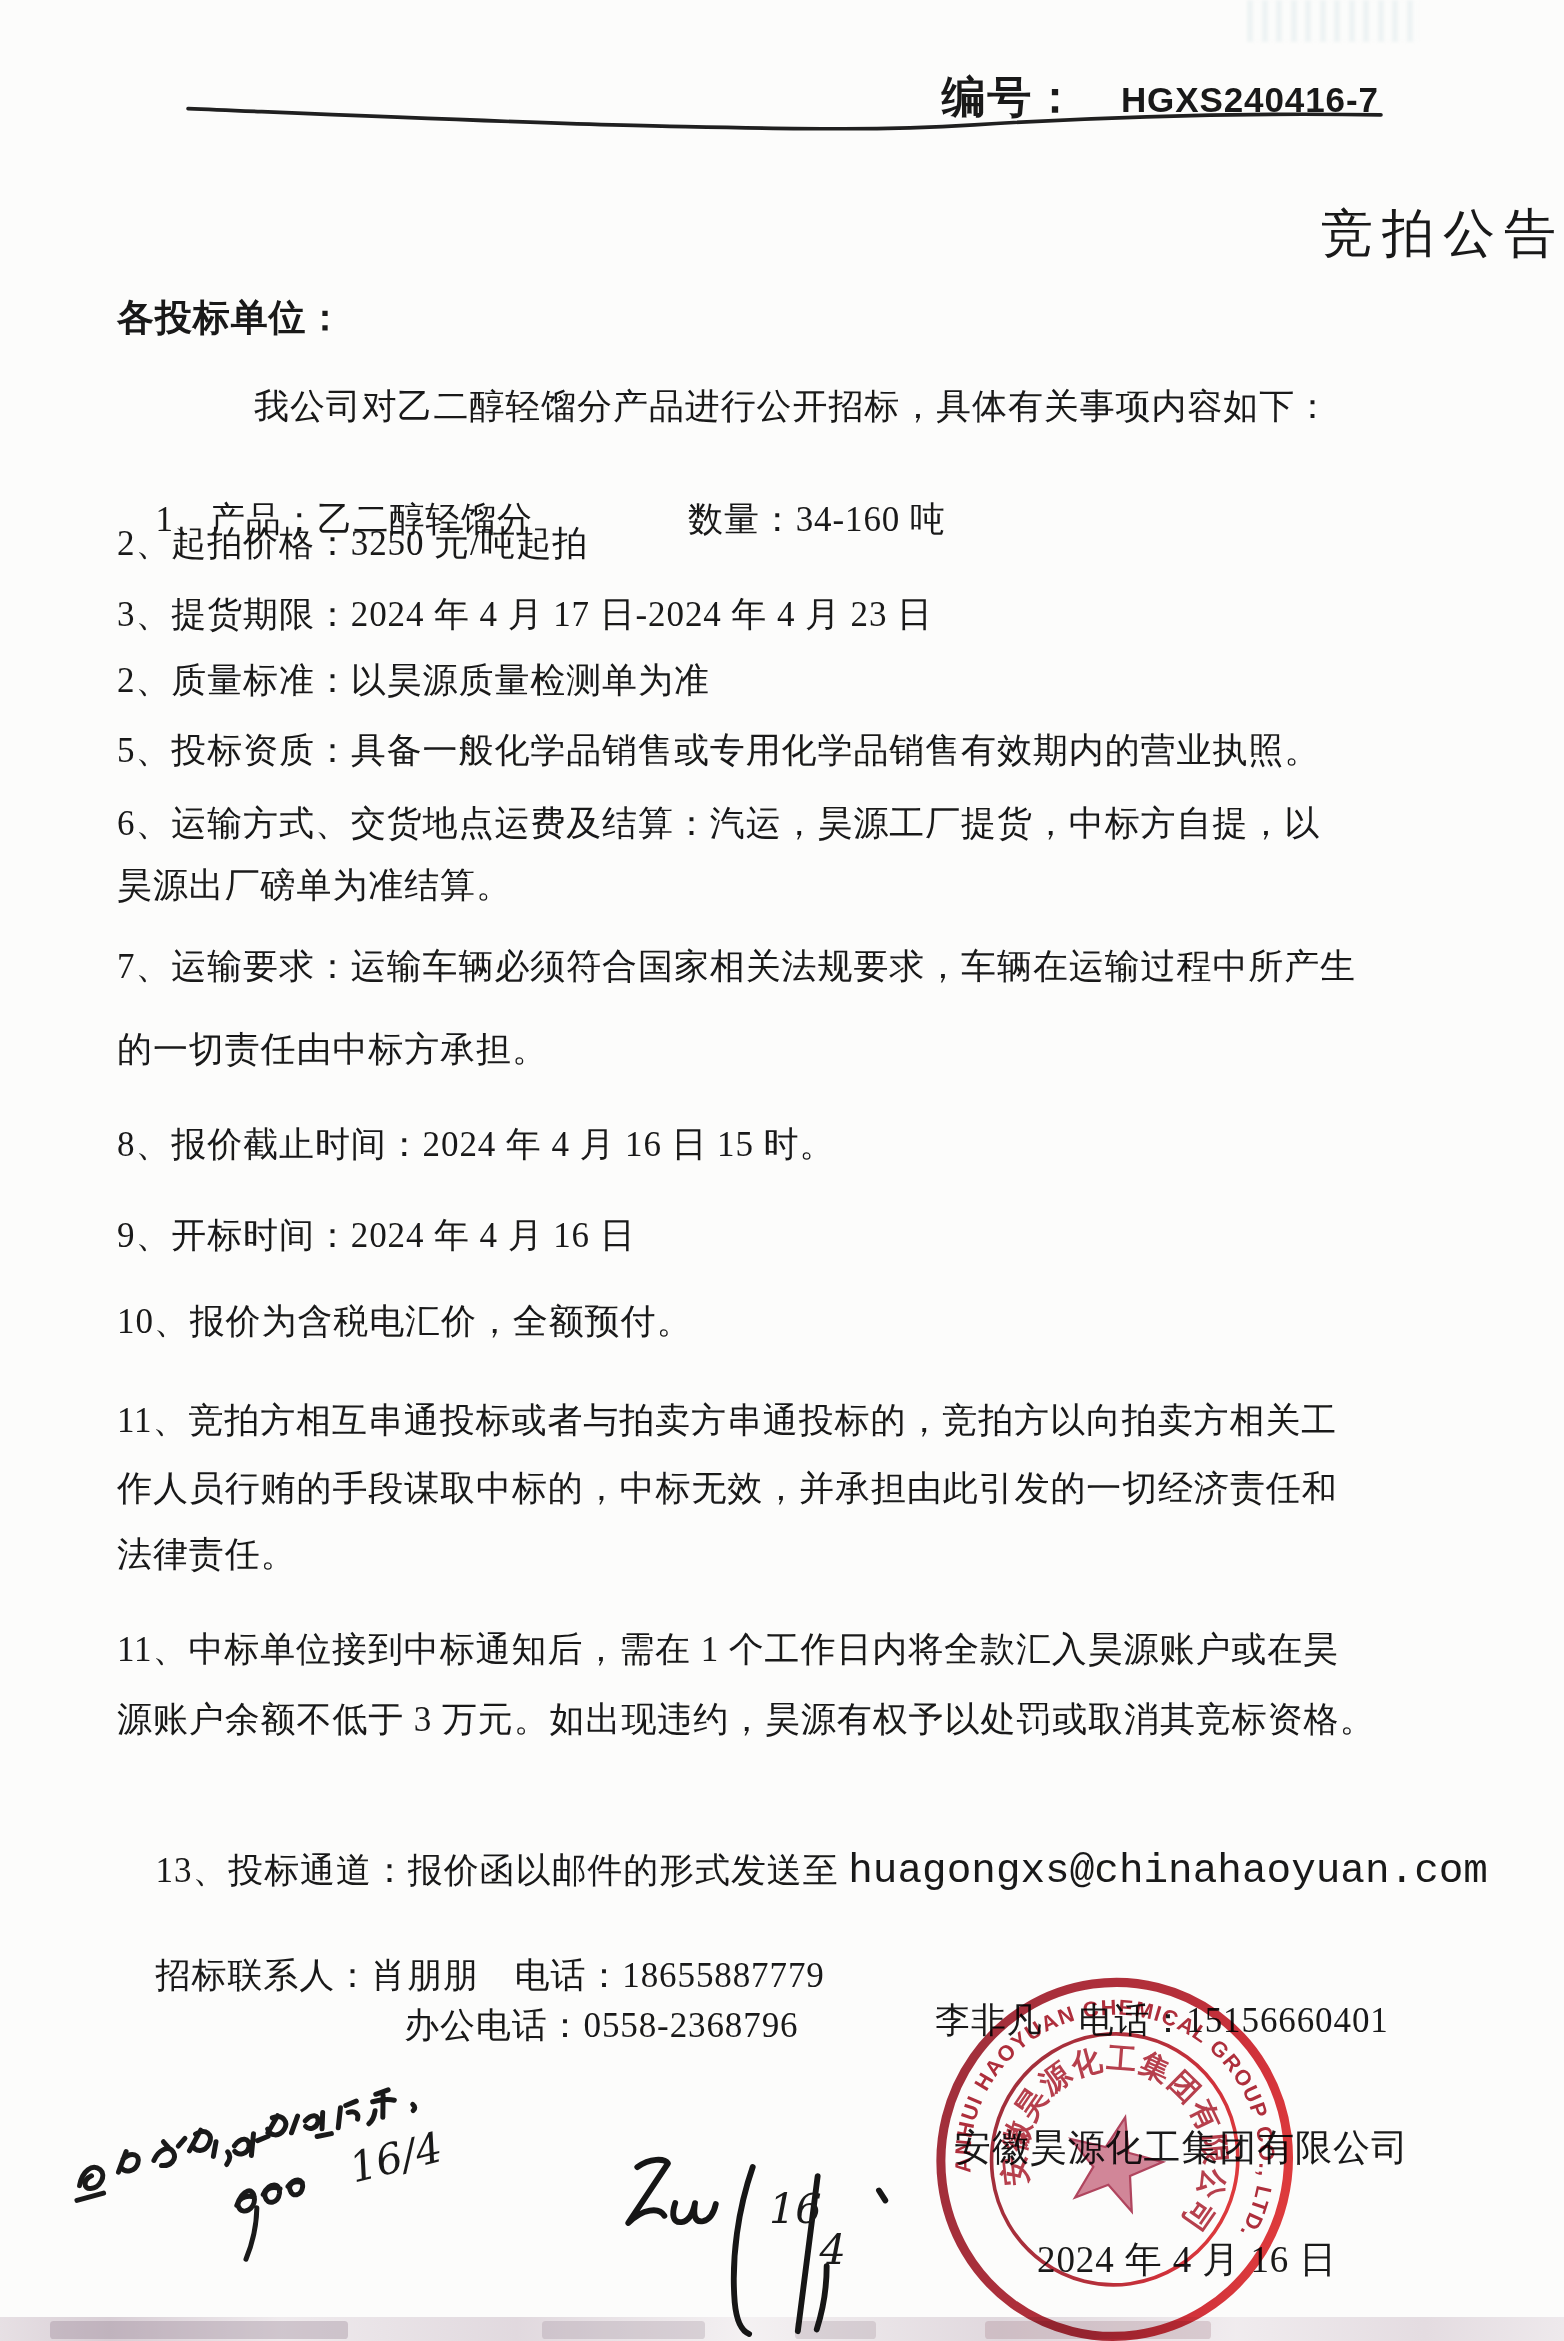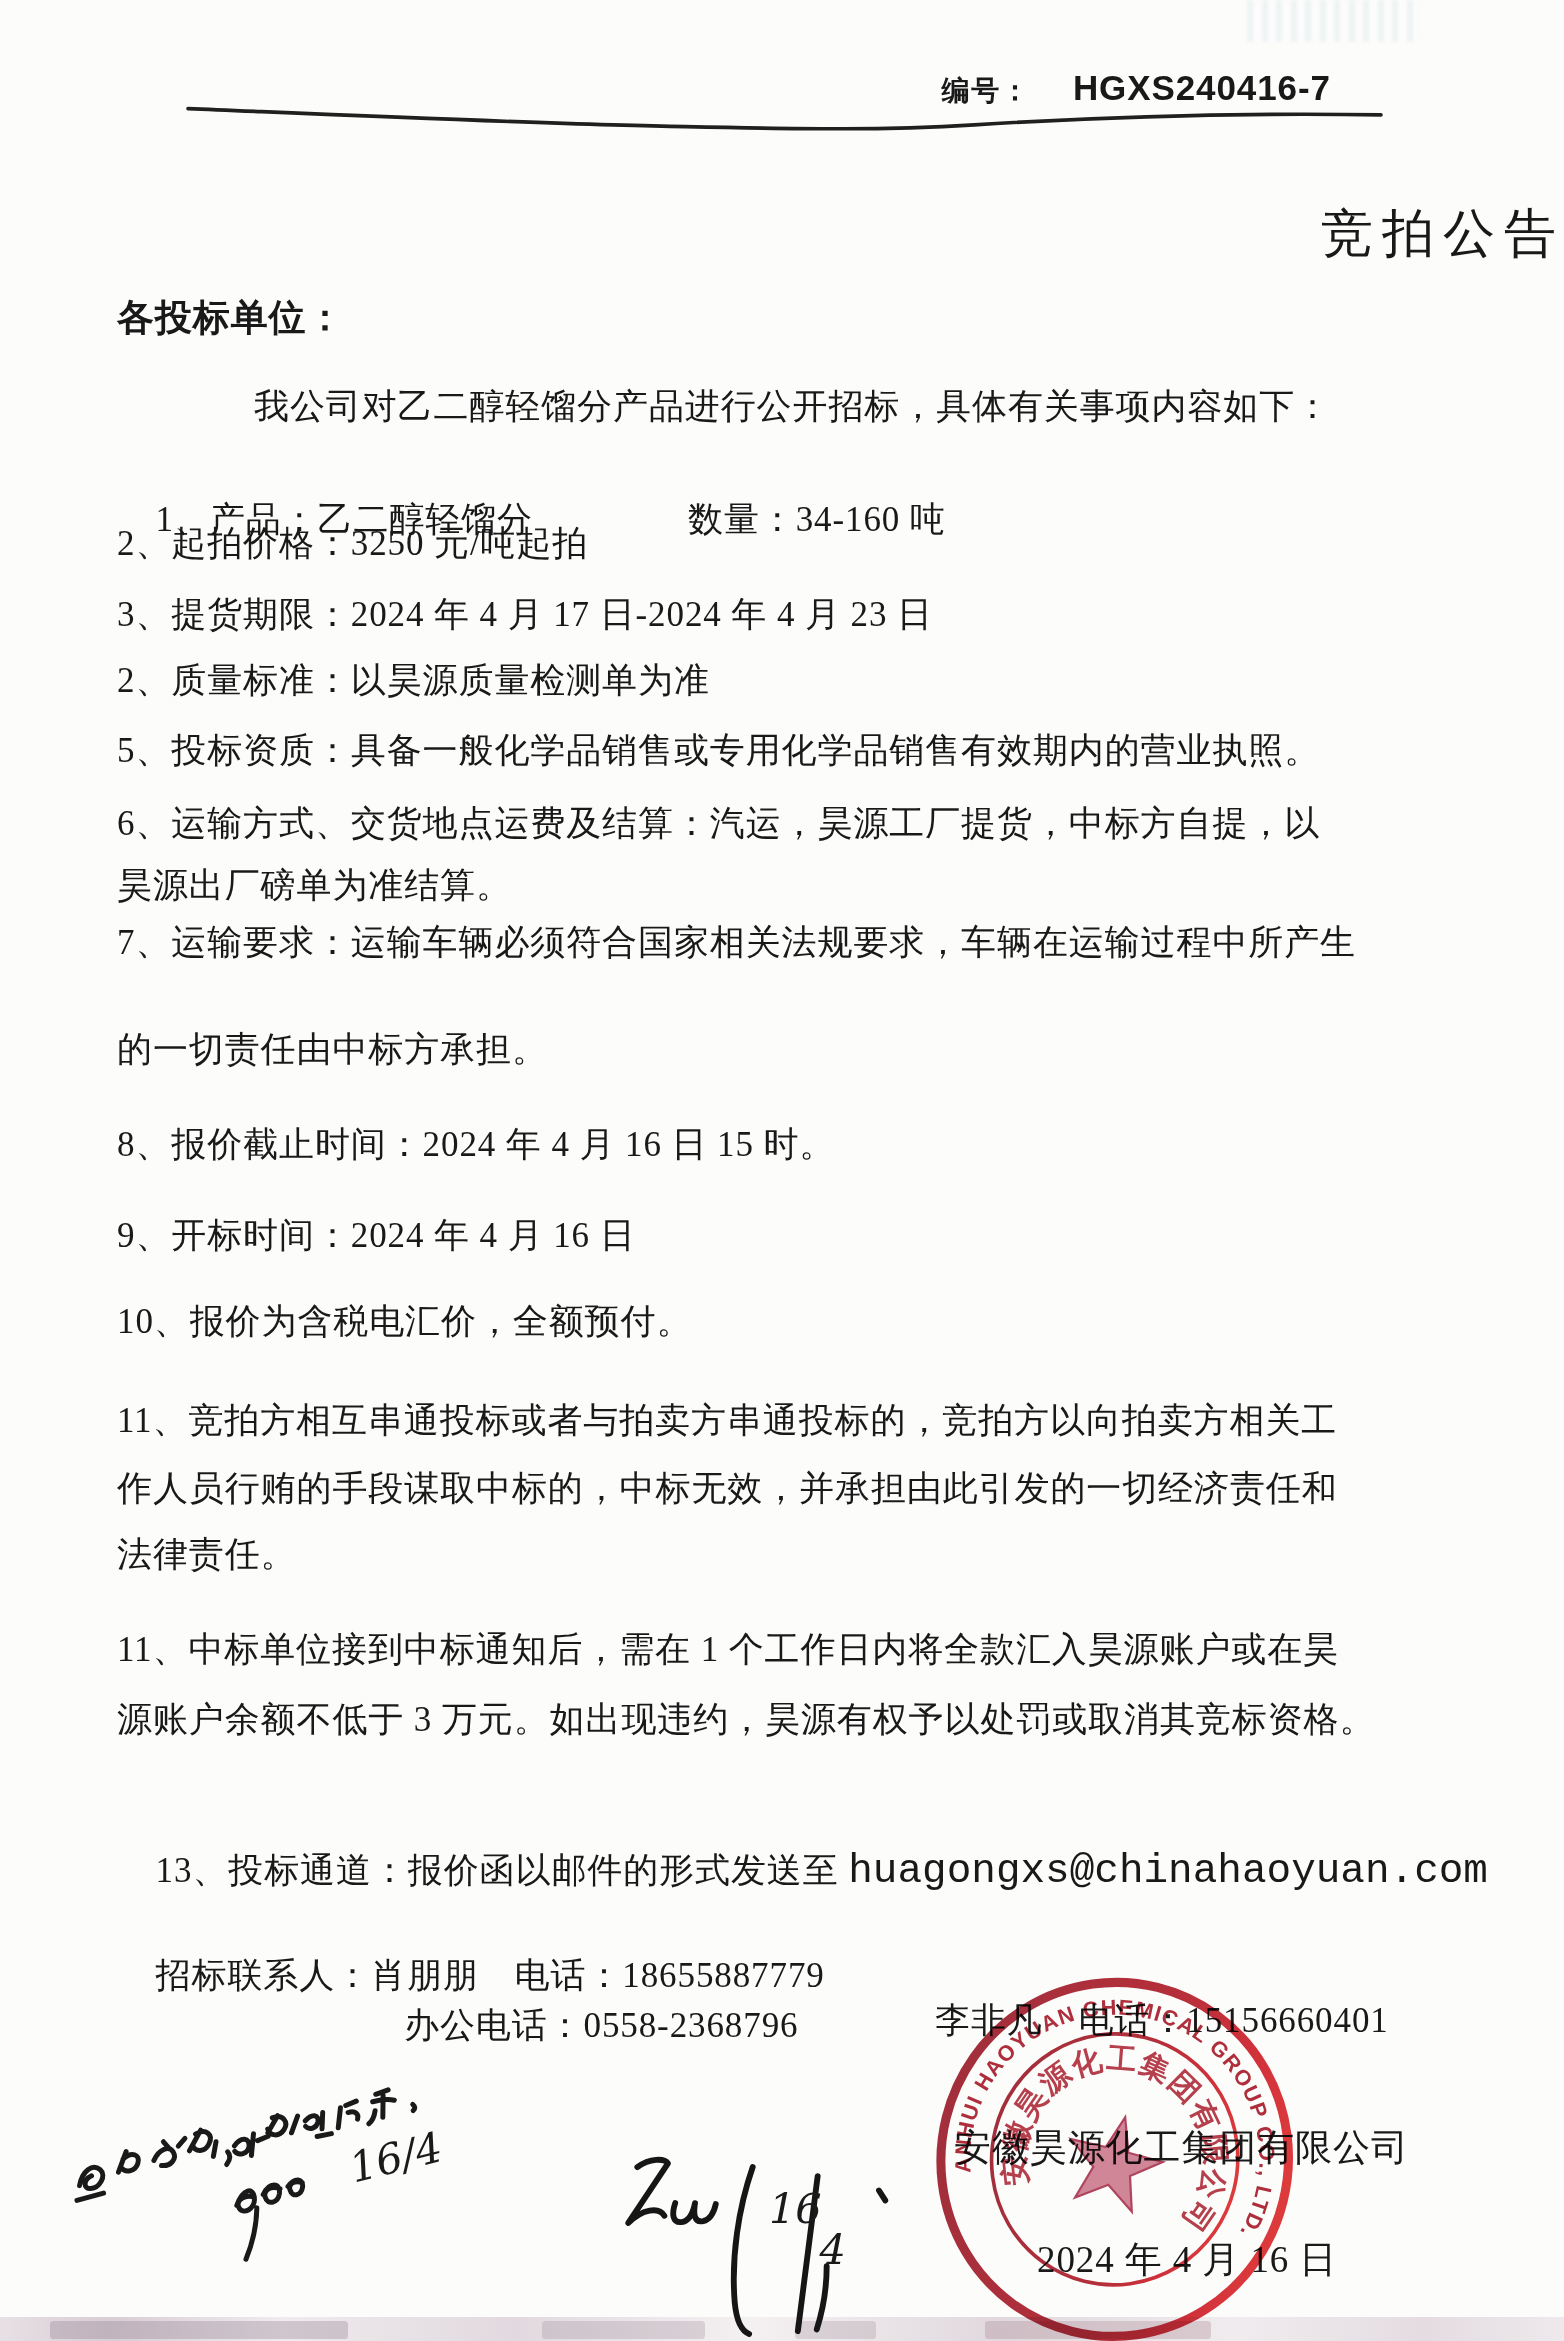--- a/index.html
+++ b/index.html
@@ -1,36 +1,36 @@
 <!DOCTYPE html>
 <html style="font-size:14.5px"><head>
 <meta charset="utf-8">
 <style>
   html,body{margin:0;padding:0;background:#e8e8e8;}
   .page{position:relative;width:1565px;height:2342px;background:#fcfcfb;overflow:hidden;
         font-family:"Liberation Serif","DejaVu Serif",serif;color:#191919;}
   
   .ref{position:absolute;top:51px;left:927px;white-space:pre;}
-  .ref .lab{font-size:28px;font-weight:600;letter-spacing:1.8px;}
+  .ref .lab{font-size:44px;font-weight:600;letter-spacing:1.8px;}
   .ref .num{font-size:35px;font-weight:700;margin-left:42px;letter-spacing:0.9px;
             font-family:"Liberation Sans","DejaVu Sans",sans-serif;}
   .rule{position:absolute;top:94px;left:179px;}
   .doc-title{position:absolute;top:199px;left:0;width:100%;text-align:right;
              font-size:52px;font-weight:400;letter-spacing:9px;}
   
   .bl{position:absolute;left:117px;font-size:35px;line-height:45px;white-space:pre;letter-spacing:0.9px;}
   #ln-salutation{top:295px;font-size:37px;font-weight:600;}
   #ln-intro{top:384px;padding-left:137px;}
   #ln-i1{top:452px;}  #ln-i1 .gap{margin-left:155px;}
   #ln-i2{top:521px;}
   #ln-i3{top:592px;}
   #ln-i4{top:658px;}
   #ln-i5{top:728px;}
   #ln-i6a{top:801px;} #ln-i6b{top:863px;}
-  #ln-i7a{top:920px;} #ln-i7b{top:1027px;}
+  #ln-i7a{top:944px;} #ln-i7b{top:1027px;}
   #ln-i8{top:1122px;}
   #ln-i9{top:1213px;}
   #ln-i10{top:1299px;}
   #ln-i11a{top:1398px;} #ln-i11b{top:1466px;} #ln-i11c{top:1532px;}
   #ln-i12a{top:1627px;} #ln-i12b{top:1697px;}
   #ln-i13{top:1803px;}
   #ln-contacts{top:1908px;width:1355px;}
   #ln-contacts .c-right{position:absolute;left:818px;}
   #ln-office{top:2003px;padding-left:287px;}
   .email{font-family:"Liberation Mono","DejaVu Sans Mono",monospace;font-size:41px;letter-spacing:0;}

